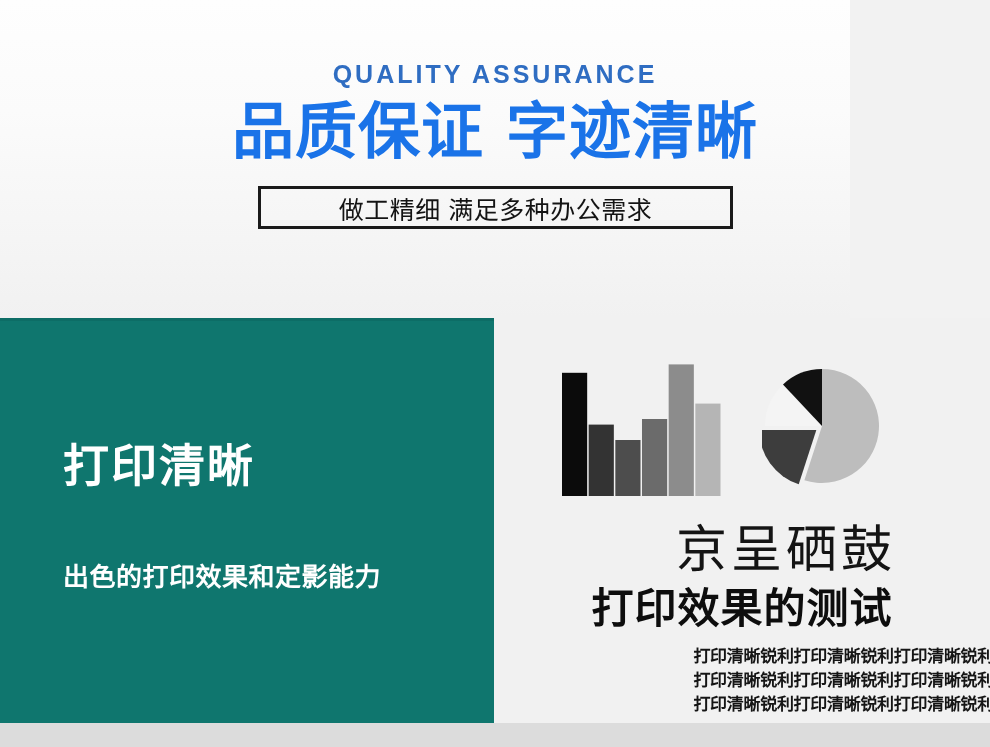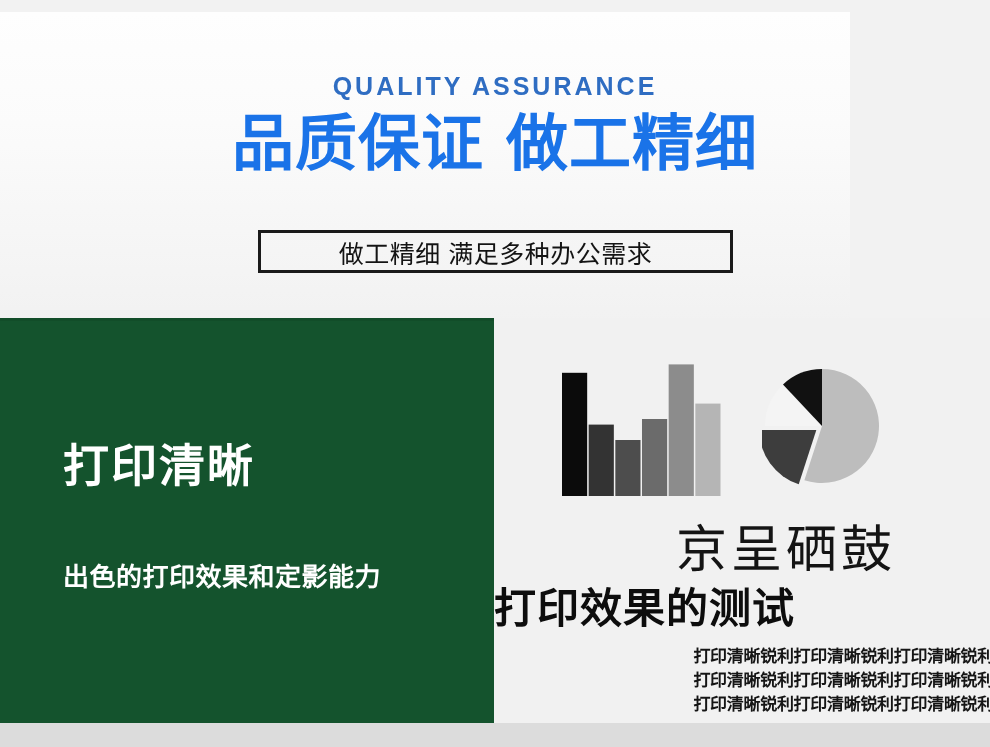--- a/index.html
+++ b/index.html
@@ -16,21 +16,21 @@
     width: 990px;
     height: 747px;
     overflow: hidden;
     background: #f2f2f2;
   }
 
   
   .header {
     position: absolute;
     left: 0;
-    top: 12px;
+    top: 0;
     width: 826px;
     height: 318px;
     background: linear-gradient(180deg, #fefefe 0%, #fbfbfb 35%, #f5f5f5 75%, #f1f1f1 100%);
     padding-left: 24px;
   }
   .eyebrow {
     position: absolute;
     left: 0;
     top: 60px;
     width: 990px;
@@ -62,21 +62,20 @@
     position: absolute;
     left: 258px;
     top: 186px;
     width: 475px;
     height: 43px;
     border: 3px solid #1a1a1a;
     box-sizing: border-box;
     display: flex;
     align-items: center;
     justify-content: center;
-    margin-top: 32px;
   }
   .subbox-text {
     font-size: 25px;
     font-weight: 500;
     color: #141414;
     letter-spacing: 0.5px;
     white-space: nowrap;
   }
 
   
@@ -88,21 +87,21 @@
     height: 405px;
   }
 
   
   .blue-panel {
     position: absolute;
     left: 0;
     top: 0;
     width: 494px;
     height: 405px;
-    background: #14532d;
+    background: #0f766e;
     box-shadow: inset 0 3px 0 rgba(0, 0, 0, 0.07);
   }
   .blue-title {
     position: absolute;
     left: 63px;
     top: 122px;
     font-size: 46px;
     line-height: 52px;
     font-weight: 600;
     color: #ffffff;
@@ -166,21 +165,21 @@
     color: #141414;
     letter-spacing: 4px;
     white-space: nowrap;
     padding-left: 44px;
   }
   .right-subtitle {
     position: absolute;
     left: 0;
     top: 266px;
     width: 496px;
-    text-align: left;
+    text-align: center;
     font-size: 42px;
     line-height: 50px;
     font-weight: 700;
     color: #0d0d0d;
     letter-spacing: 1px;
     white-space: nowrap;
   }
   .right-lines {
     position: absolute;
     left: 4px;
@@ -209,21 +208,21 @@
 </style>
 </head>
 <body>
 
 <div class="page">
 
   <div class="header">
     <div class="eyebrow">QUALITY ASSURANCE</div>
 
     <div class="headline">
-      <span>品质保证</span><span class="gap"></span><span>做工精细</span>
+      <span>品质保证</span><span class="gap"></span><span>字迹清晰</span>
     </div>
 
     <div class="subbox">
       <span class="subbox-text">做工精细 满足多种办公需求</span>
     </div>
   </div>
 
   <div class="lower">
 
     <div class="blue-panel">

